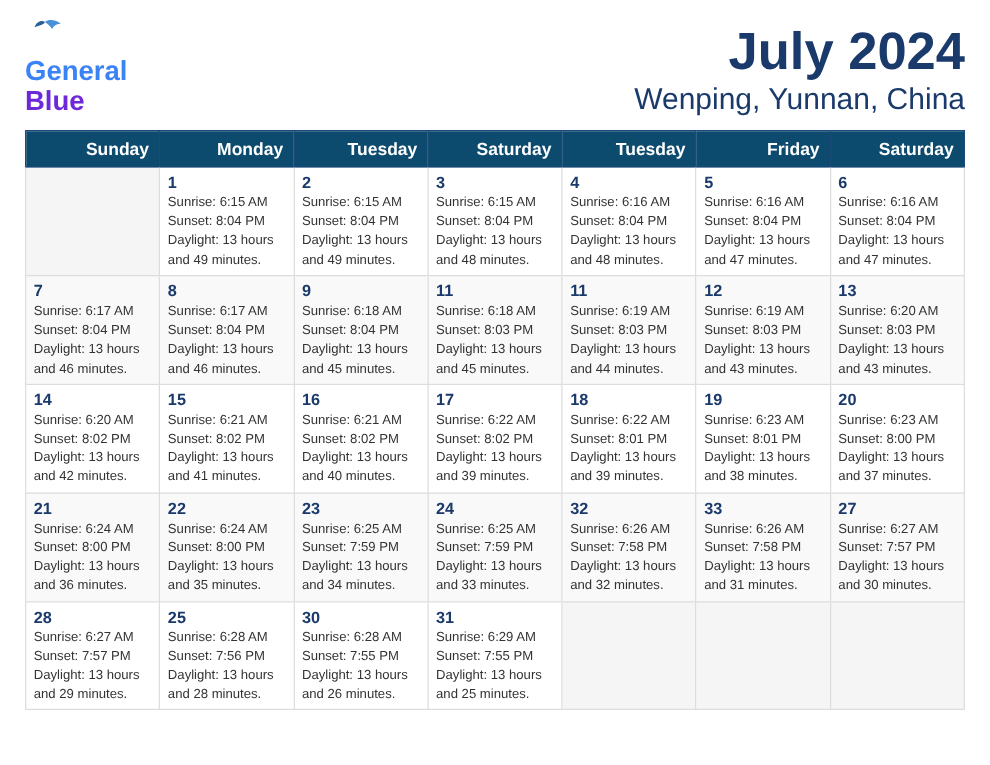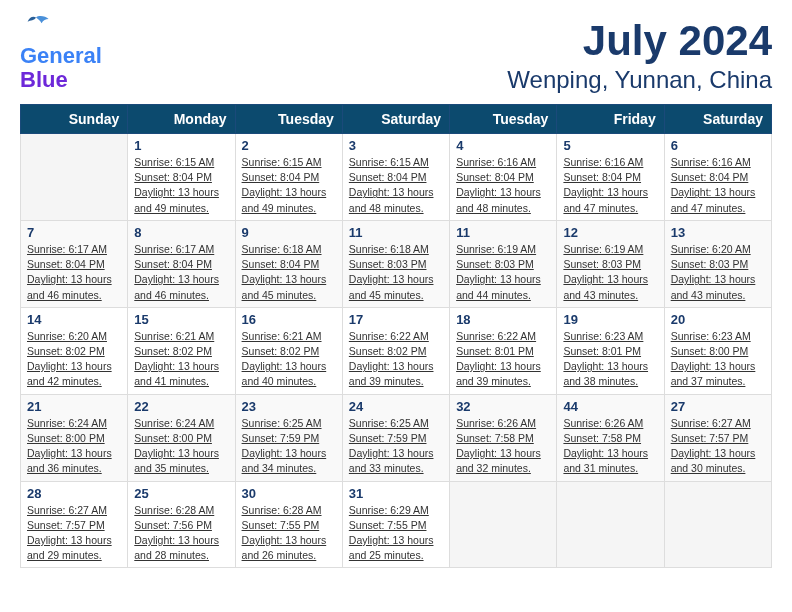--- a/index.html
+++ b/index.html
@@ -79,21 +79,20 @@
     .day-number {
       font-size: 13px;
       font-weight: bold;
       color: #1a3a6b;
       display: block;
       margin-bottom: 2px;
     }
     .day-info {
       line-height: 1.45;
       font-size: 10.5px;
-      text-decoration: underline;
     }
     .empty-cell {
       background: #f5f5f5 !important;
     }
   </style>
 </head>
 <body>
 
 <div class="header">
   <div class="logo">
@@ -304,21 +303,21 @@
 and 33 minutes.</div>
         </td>
         <td>
           <span class="day-number">32</span>
           <div class="day-info" style="white-space: pre-line;">Sunrise: 6:26 AM
 Sunset: 7:58 PM
 Daylight: 13 hours
 and 32 minutes.</div>
         </td>
         <td>
-          <span class="day-number">44</span>
+          <span class="day-number">33</span>
           <div class="day-info" style="white-space: pre-line;">Sunrise: 6:26 AM
 Sunset: 7:58 PM
 Daylight: 13 hours
 and 31 minutes.</div>
         </td>
         <td>
           <span class="day-number">27</span>
           <div class="day-info" style="white-space: pre-line;">Sunrise: 6:27 AM
 Sunset: 7:57 PM
 Daylight: 13 hours

